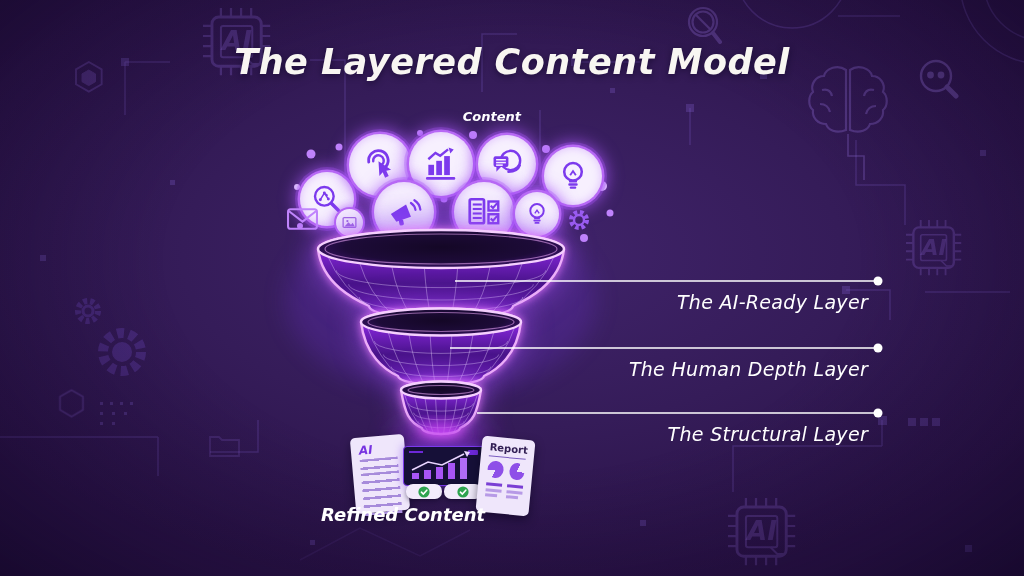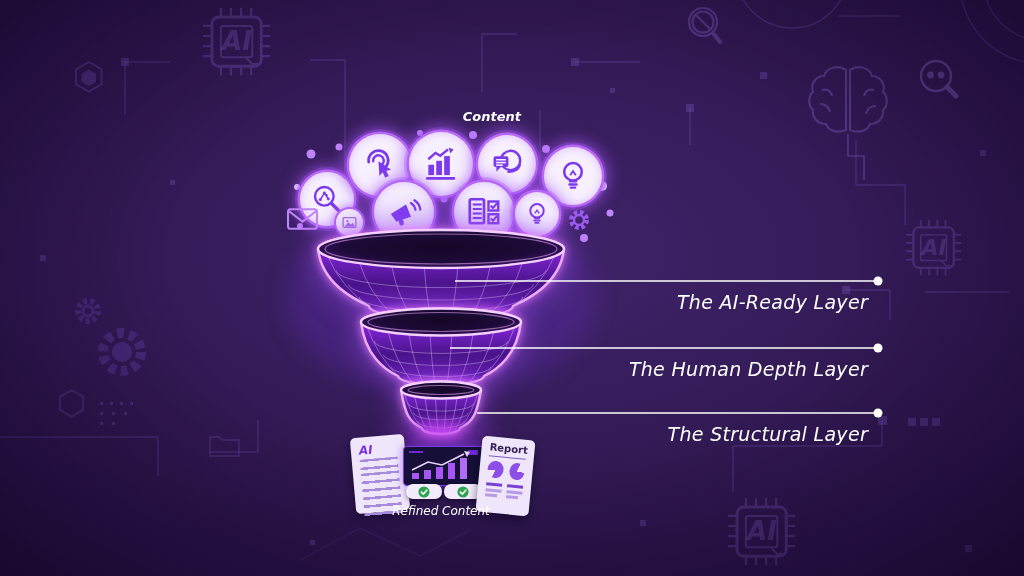--- a/index.html
+++ b/index.html
@@ -14,22 +14,22 @@
   .title{
     position:absolute;left:0;top:42px;width:1024px;text-align:center;
     font-size:35px;font-weight:700;font-style:italic;color:#f8f6f2;letter-spacing:.5px;
     text-shadow:0 2px 6px rgba(10,0,30,.5);
   }
   .content-label{
     position:absolute;left:361px;top:109px;width:160px;text-align:right;
     font-size:13px;font-weight:700;font-style:italic;color:#ffffff;
   }
   .refined-label{
-    position:absolute;left:321px;top:504px;width:240px;text-align:center;
-    font-size:12px;font-weight:400;font-style:italic;color:#ffffff;
+    position:absolute;left:321px;top:504px;width:240px;
+    font-size:18px;font-weight:700;font-style:italic;color:#ffffff;
   }
   .layer-label{
     position:absolute;right:156px;text-align:center;white-space:nowrap;
     font-size:19px;font-style:italic;font-weight:400;color:#ffffff;letter-spacing:.3px;margin-top:34px;
   }
   .ic{
     position:absolute;border-radius:50%;background:#f7f0fe;
     display:flex;align-items:center;justify-content:center;
     box-shadow:0 0 0 2.5px #b768f5, 0 0 0 5px rgba(168,85,247,.32),
                0 0 16px 5px rgba(168,85,247,.75), inset 0 0 8px rgba(168,85,247,.35);
@@ -199,20 +199,21 @@
       <circle cx="419" cy="203" r="3" fill="#ead9ff"></circle>
       <circle cx="492" cy="196" r="3" fill="#c084fc"></circle>
       <circle cx="610" cy="213" r="3.5" fill="#c084fc"></circle>
       <circle cx="588" cy="166" r="3" fill="#ead9ff"></circle>
       <circle cx="300" cy="226" r="3" fill="#c084fc"></circle>
     </g>
   </svg>
 
   <div class="vignette"></div>
 
+  <div class="title">The Layered Content Model</div>
 
   <div class="content-label">Content</div>
 
   <div class="ic" style="left:300px;top:172px;width:54px;height:54px;">
     <svg width="32" height="32" viewBox="0 0 24 24">
         <circle cx="10" cy="10" r="7" fill="none" stroke="#7c3aed" stroke-width="1.8"></circle>
         <line x1="15.2" y1="15.2" x2="20.5" y2="20.5" stroke="#7c3aed" stroke-width="2.6" stroke-linecap="round"></line>
         <path d="M7 12.5 L10 7.5 L13 12 M10 7.5 L12.5 9.5" stroke="#7c3aed" stroke-width="1.1" fill="none"></path>
         <circle cx="7" cy="12.5" r="1.1" fill="#7c3aed"></circle>
         <circle cx="10" cy="7.5" r="1.1" fill="#7c3aed"></circle>

